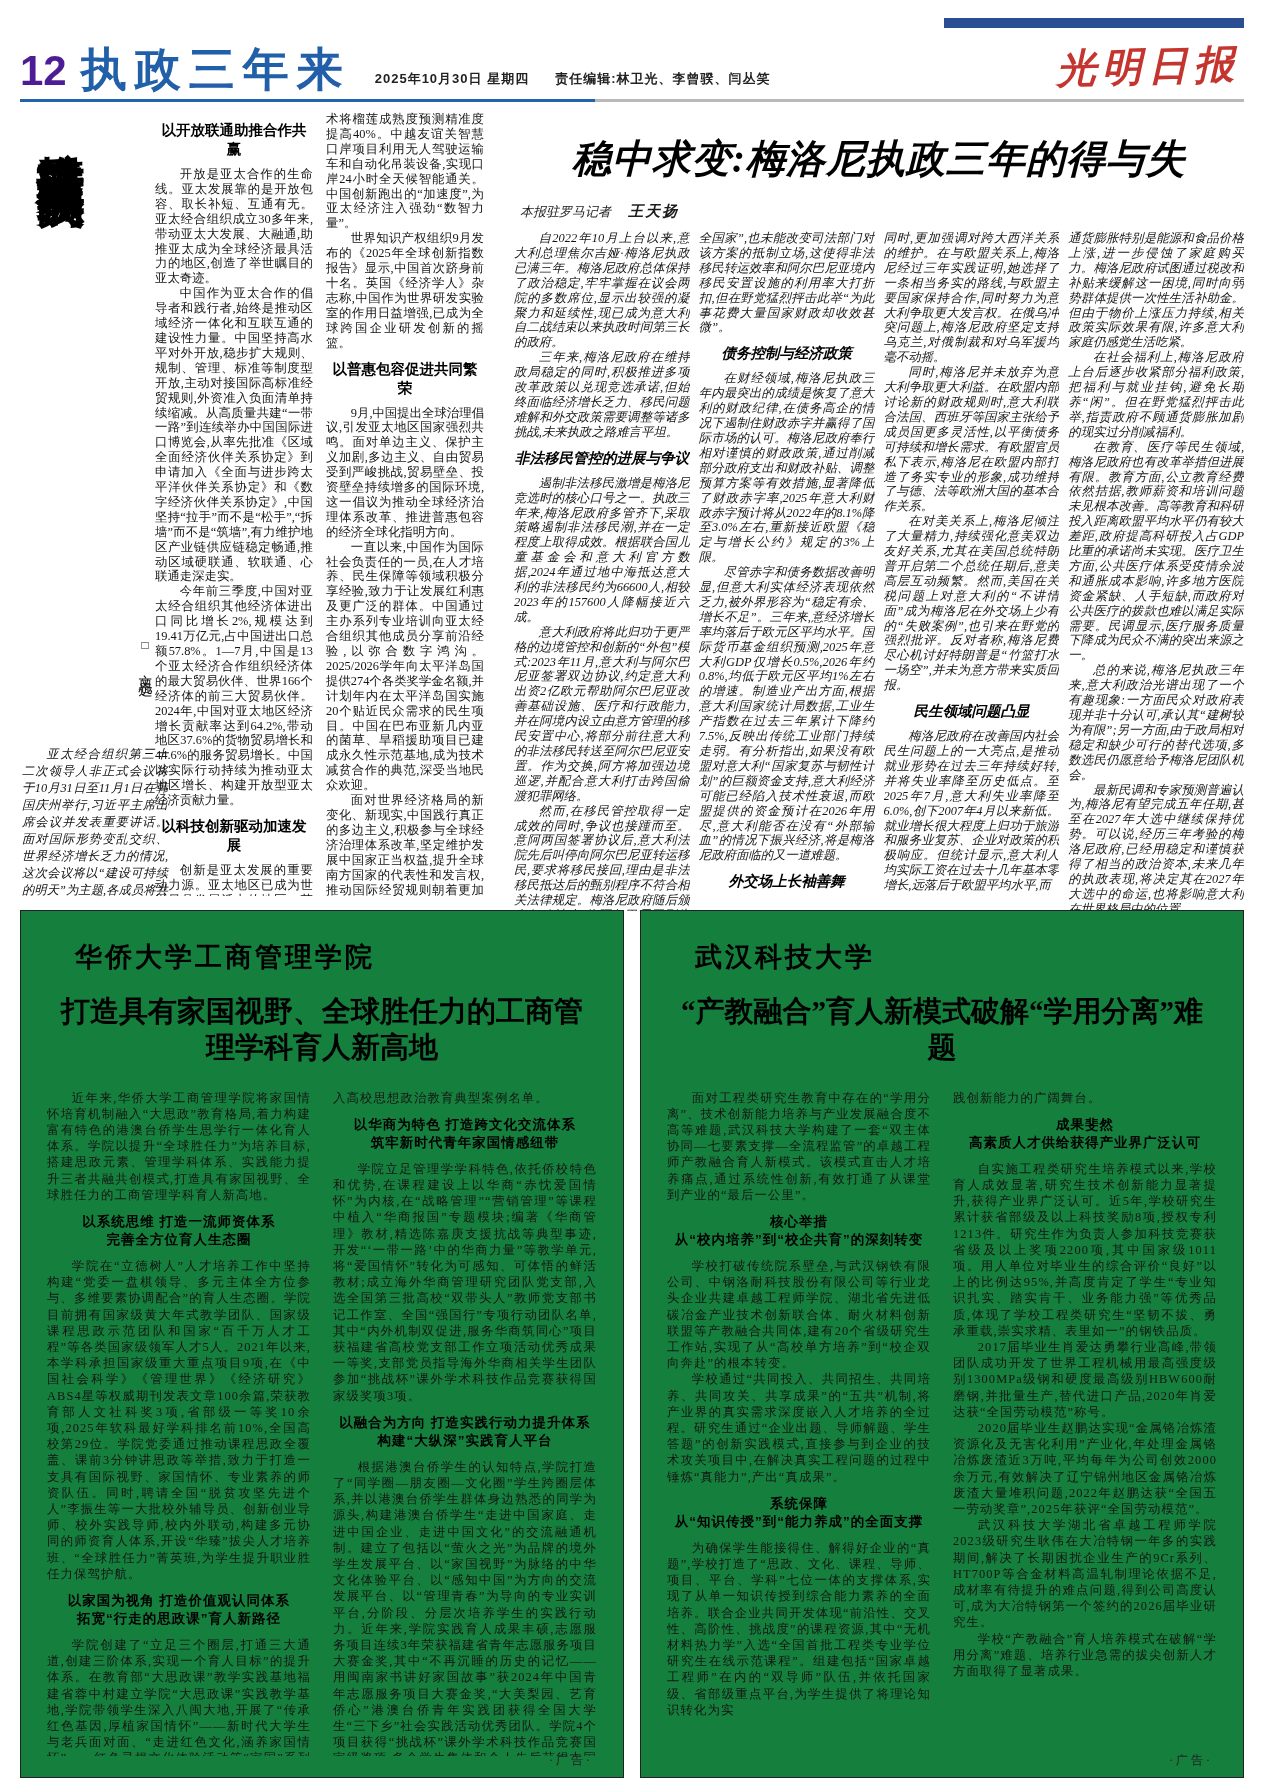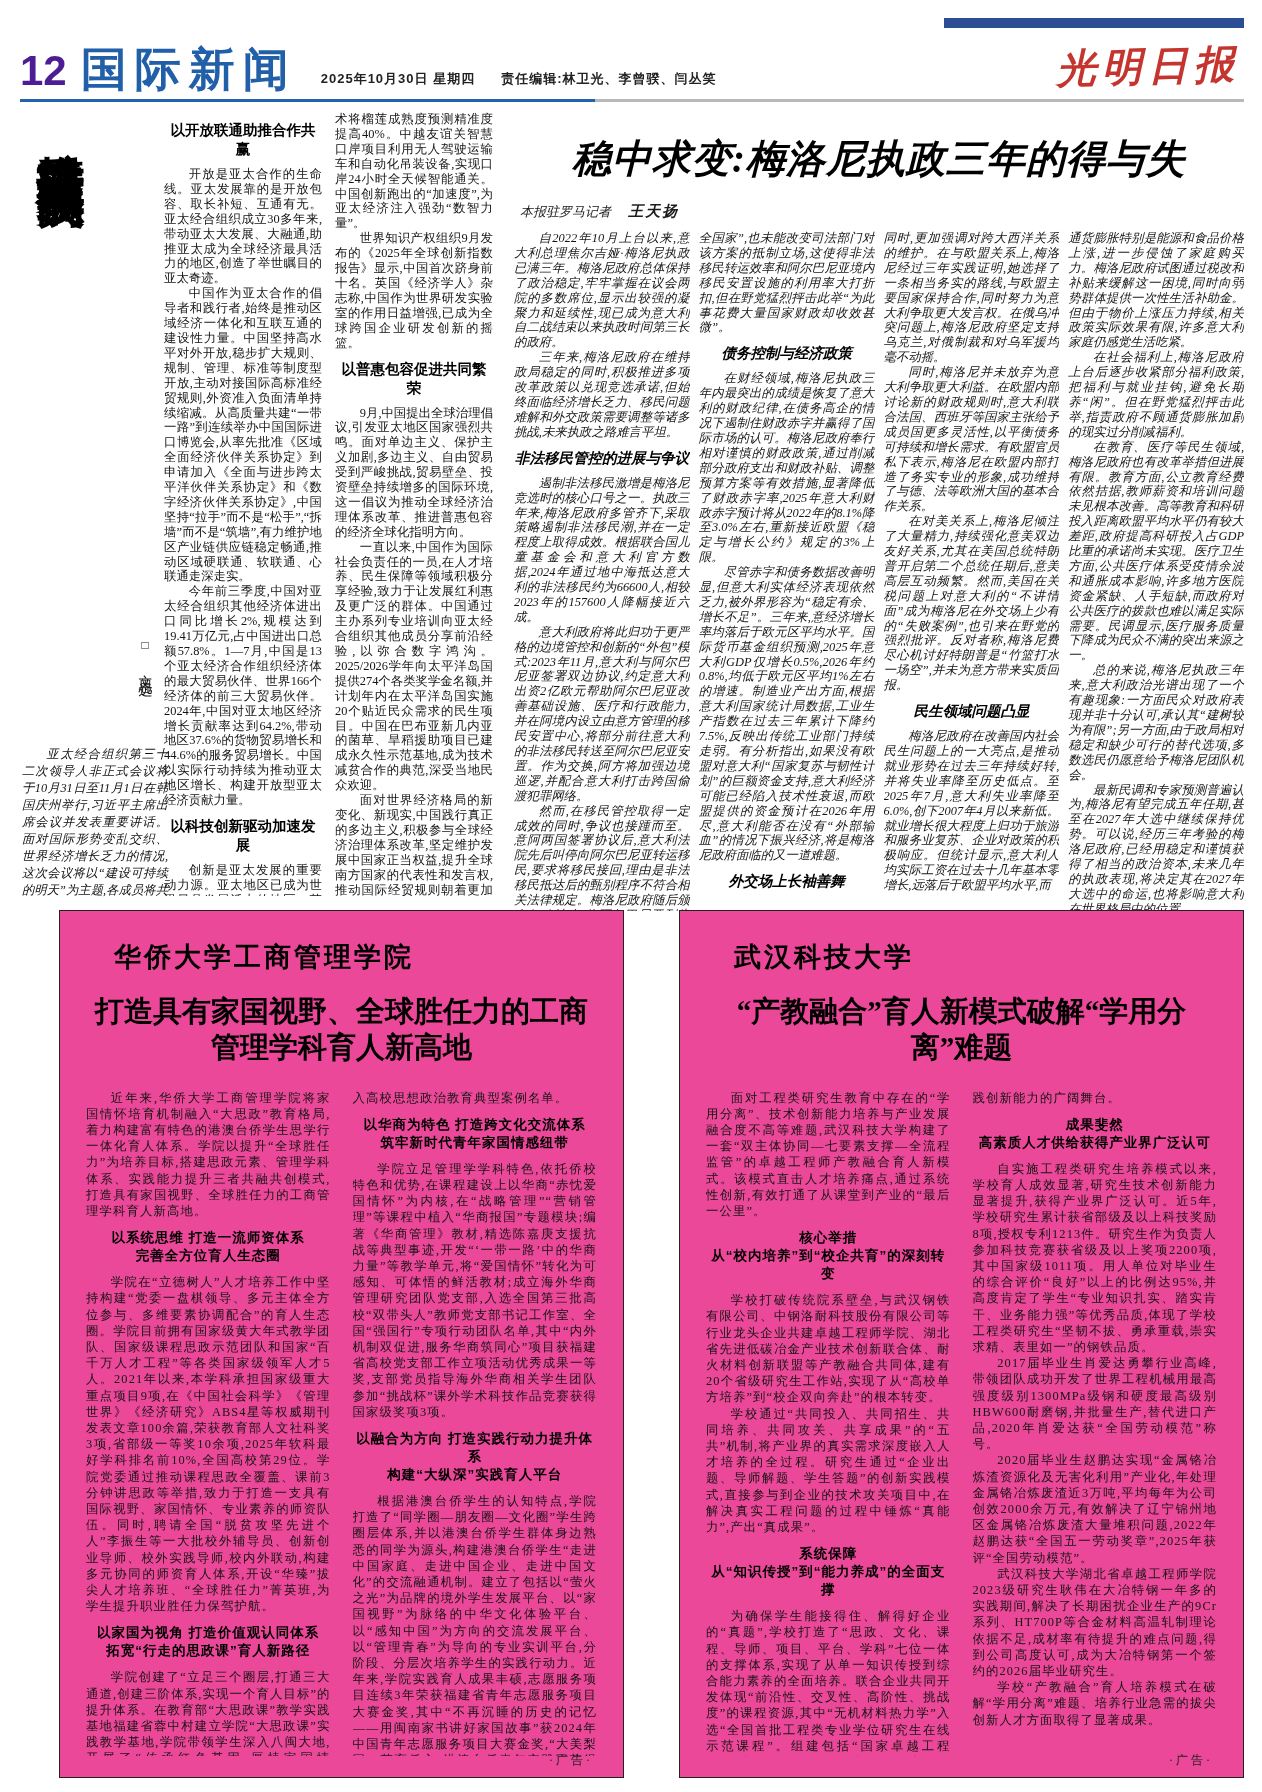--- a/index.html
+++ b/index.html
@@ -26,57 +26,57 @@
   
   .upper { position:relative; height:790px; margin-top:8px; }
 
   
   .left-article { position:absolute; left:0; top:0; width:482px; height:788px; overflow:hidden; }
   .vhead-zone { position:absolute; left:0; top:0; width:150px; height:788px; }
   .v-headline { position:absolute; left:14px; top:4px; writing-mode:vertical-rl; font-size:48px; font-weight:900; letter-spacing:3px; line-height:1.1; color:#000; }
   .v-byline { position:absolute; left:116px; top:528px; writing-mode:vertical-rl; font-size:14px; letter-spacing:4px; color:#111; }
   .v-byline .sq { font-size:12px; }
   .intro { position:absolute; left:2px; top:636px; width:146px; font-style:italic; font-size:12.3px; line-height:17px; text-align:justify; text-indent:2em; color:#111; }
-  .la-cols { position:absolute; left:144px; top:2px; width:330px; height:784px; display:flex; gap:13px; overflow:hidden; }
+  .la-cols { position:absolute; left:135px; top:2px; width:330px; height:784px; display:flex; gap:13px; overflow:hidden; }
   .la-col { width:158px; height:100%; overflow:hidden; }
 
   
   .tok-p, .tok-pc { font-size:12.4px; line-height:14.9px; text-align:justify; text-indent:2em; color:#141414; }
   .tok-pc { text-indent:0; }
   .tok-h { font-family:"Liberation Sans",sans-serif; font-weight:bold; font-size:14.5px; line-height:19px; text-align:center; white-space:pre-line; margin:9px 0 8px 0; color:#000; }
 
   
   .mid-article { position:absolute; left:494px; top:0; width:730px; height:788px;font-style:italic; }
   .mid-headline { text-align:center; font-size:39px; font-weight:900; letter-spacing:1px; color:#000; padding-top:22px; }
   .mid-byline { margin:16px 0 10px 6px; font-size:13px; }
   .mid-byline .byname { font-weight:bold; font-size:15px; margin-left:14px; letter-spacing:2px; }
   .mid-cols { display:flex; gap:9px; height:680px; overflow:hidden; }
   .mid-col { flex:1 1 0; overflow:hidden; }
 
   
   .ads { position:absolute; left:0; top:892px; width:1224px; height:868px; display:flex; gap:16px; }
-  .ad-box { position:relative; border:1px solid #222; background:#ec4899; width:604px; height:868px; padding:24px 26px 26px 26px; overflow:hidden;margin-left:39px; }
+  .ad-box { position:relative; border:1px solid #222; background:#15803d; width:604px; height:868px; padding:24px 26px 26px 26px; overflow:hidden; }
   .ad-kicker { font-family:"Liberation Sans",sans-serif; font-size:27px; font-weight:900; letter-spacing:3px; color:#000; margin:4px 0 18px 28px; }
   .ad-headline { text-align:center; font-size:29px; font-weight:900; letter-spacing:0px; color:#000; margin-bottom:24px; line-height:1.25; }
   .ad-cols { display:flex; gap:22px; height:666px; overflow:hidden;justify-content:space-between; }
   .ad-col { flex:1 1 0; overflow:hidden; }
   .ad-col .tok-p, .ad-col .tok-pc { font-size:12.4px; line-height:16.2px; letter-spacing:1.1px; }
   .ad-col .tok-h { font-size:13.5px; line-height:18px; margin:10px 0 9px 0; letter-spacing:1px; }
   .ad-mark { position:absolute; right:30px; bottom:8px; font-size:12px; letter-spacing:3px; color:#222; }
 </style>
 </head>
 <body>
 
 <div class="page">
 
   <div class="masthead">
     <div class="mast-bluebar"></div>
     <div class="mast-left">
       <div class="page-num">12</div>
-      <div class="section-name">国际新闻</div>
+      <div class="section-name">执政三年来</div>
       <div class="dateline">2025年10月30日  星期四</div>
       <div class="dateline editors">责任编辑:林卫光、李曾骙、闫丛笑</div>
     </div>
     <div class="mast-logo">光明日报</div>
     <div class="mast-rule"></div>
   </div>
 
   <div class="upper">
 
     <div class="left-article">

